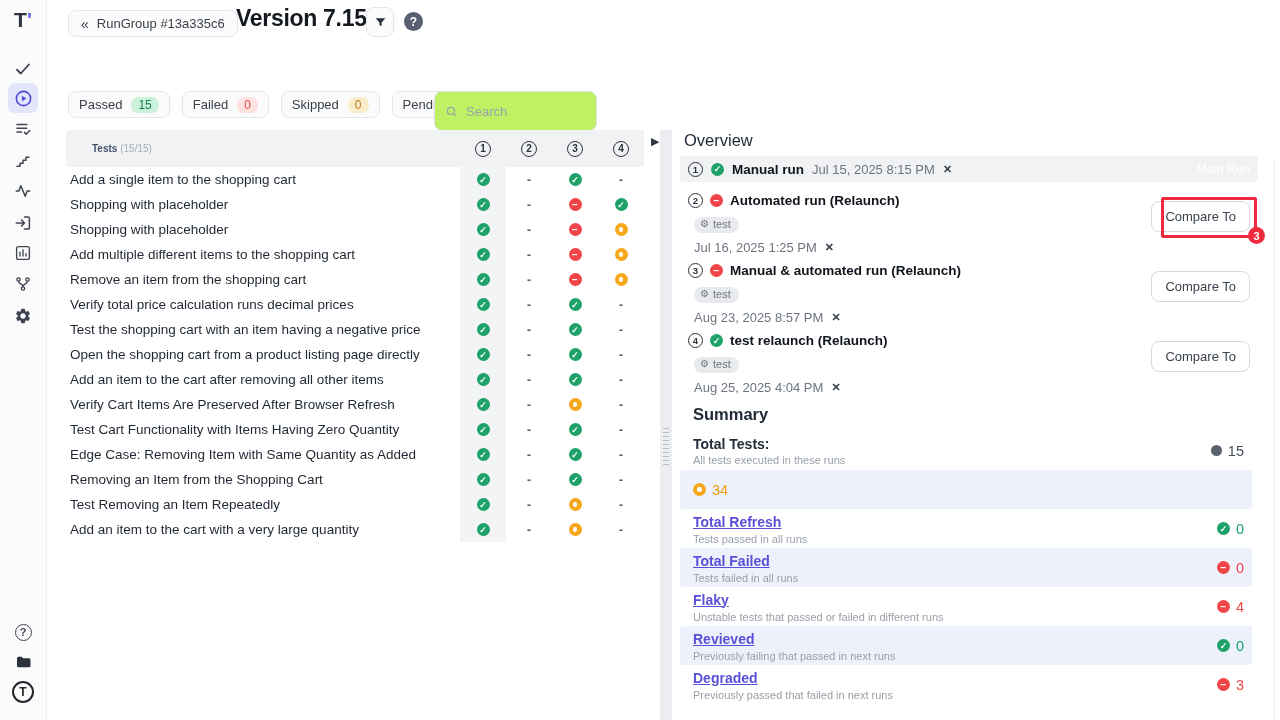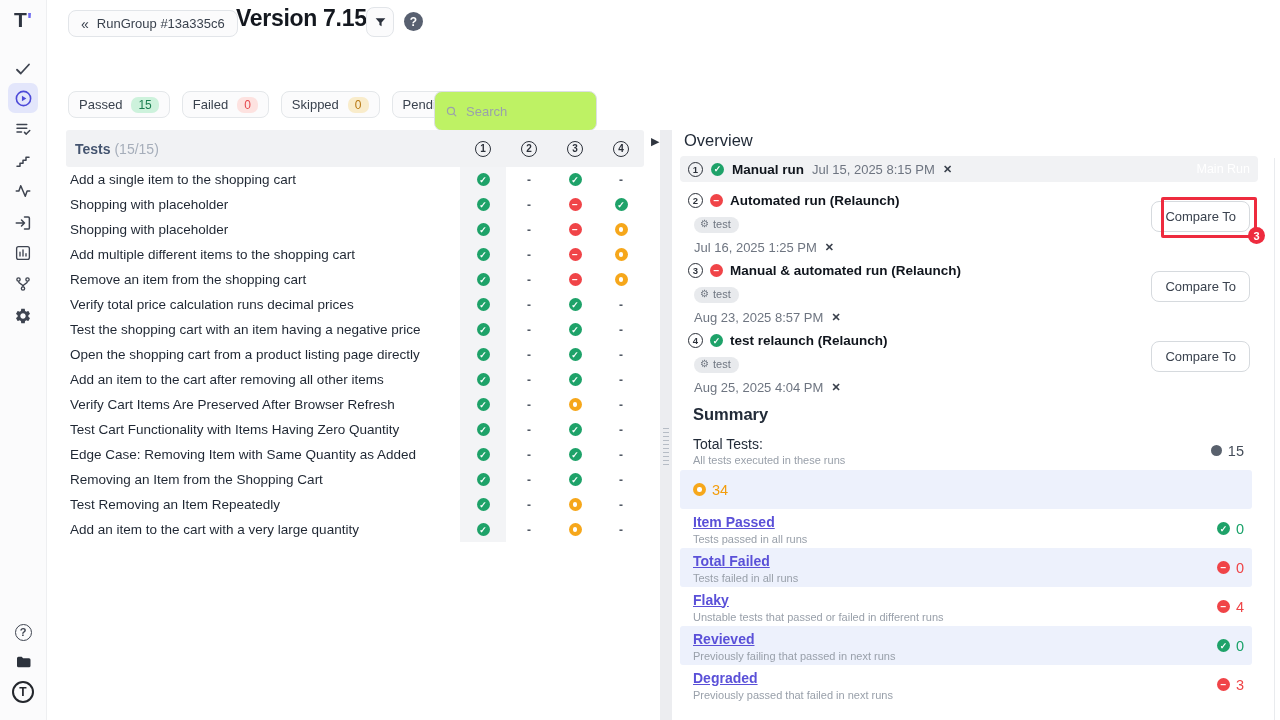--- a/index.html
+++ b/index.html
@@ -36,21 +36,21 @@
   .badge-yellow{background:#f9eccb;color:#b77711}
   .badge-gray{background:#eef0f2;color:#2c3340}
   .search{position:absolute;left:434px;top:91px;width:163px;height:40px;border:1px solid #dcdfe4;border-radius:8px;display:flex;align-items:center;background:#bef264}
   .search svg{margin-left:10px;flex:none}
   .search input{border:none;outline:none;flex:1;padding:0 8px;font-size:13px;color:#333;font-family:inherit;background:transparent;min-width:0}
   .search input::placeholder{color:#9aa1ab}
 
   
   .table{position:absolute;left:66px;top:130px;width:578px}
   .thead{display:flex;align-items:center;height:37px;background:#f1f2f4;border-radius:3px}
-  .th-title{flex:1;padding-left:9px;font-size:14px}
+  .th-title{flex:1;padding-left:26px;font-size:10px}
   .th-tests{color:#44546f;font-weight:700}
   .th-count{color:#a6aeba}
   .tcell{width:46px;height:100%;display:flex;align-items:center;justify-content:center}
   .trow{display:flex;align-items:center;height:25px;cursor:pointer}
   .tname{flex:1;padding-left:4px;font-size:13.5px;color:#1f2733;white-space:nowrap;overflow:hidden}
   .tcell-first{background:#f3f4f6}
   .cnum{width:15px;height:15px;border:1.5px solid #2c313a;border-radius:50%;display:inline-flex;align-items:center;justify-content:center;
         font-size:9.5px;font-weight:700;color:#2c313a;flex:none;background:transparent}
   .cnum.big{width:16px;height:16px;font-size:10px}
 
@@ -86,21 +86,21 @@
            font-size:13px;color:#3a424e;font-family:inherit;cursor:pointer}
   .anno-rect{position:absolute;right:1px;top:9px;width:96px;height:41px;border:3px solid #ee2b3e;border-radius:2px;pointer-events:none}
   .anno-badge{position:absolute;right:-7px;top:39px;width:17px;height:17px;border-radius:50%;background:#ee2b3e;color:#fff;
               font-size:11px;font-weight:700;display:flex;align-items:center;justify-content:center}
 
   .sum-title{position:absolute;left:20px;top:277px;font-size:16.5px;font-weight:700;color:#222b38}
   #sumrows{position:absolute;left:7px;top:303px;width:572px}
   .sum-row{height:39px;display:flex;align-items:center;padding:0 8px 0 13px;border-radius:3px}
   .sum-row.alt{background:#edf1fc}
   .sum-left{flex:1;min-width:0}
-  .sum-label{font-size:14px;font-weight:400;color:#232c39}
+  .sum-label{font-size:14px;font-weight:700;color:#232c39}
   .sum-link{font-size:14px;font-weight:700;color:#5a50d8;text-decoration:underline;cursor:pointer;display:inline-block}
   .sum-desc{font-size:11px;color:#99a0aa;margin-top:2px}
   .sum-val-wrap{display:flex;align-items:center;gap:6px}
   .graydot{width:11px;height:11px;border-radius:50%;background:#59616d;flex:none}
   .sum-val{font-size:14.5px}
   .val-gray{color:#454d59}.val-orange{color:#f39c0a}.val-green{color:#19a269}.val-red{color:#ef4446}
   .rscroll{position:absolute;right:5px;top:30px;bottom:0;width:1px;background:#e9ebee}
 </style>
 </head>
 <body>
@@ -553,21 +553,21 @@
         </div>
         <div class="sum-row alt">
           <div class="sum-val-wrap">
             <span class="st st-skipped">
               <i class="dot"></i>
             </span>
             <span class="sum-val val-orange">34</span>
           </div>
         </div>
         <div class="sum-row">
-          <div class="sum-left"><a class="sum-link">Item Passed</a><div class="sum-desc">Tests passed in all runs</div></div>
+          <div class="sum-left"><a class="sum-link">Total Refresh</a><div class="sum-desc">Tests passed in all runs</div></div>
           <div class="sum-val-wrap">
             <span class="st st-passed">✓</span>
             <span class="sum-val val-green">0</span>
           </div>
         </div>
         <div class="sum-row alt">
           <div class="sum-left"><a class="sum-link">Total Failed</a><div class="sum-desc">Tests failed in all runs</div></div>
           <div class="sum-val-wrap">
             <span class="st st-failed">−</span>
             <span class="sum-val val-red">0</span>

